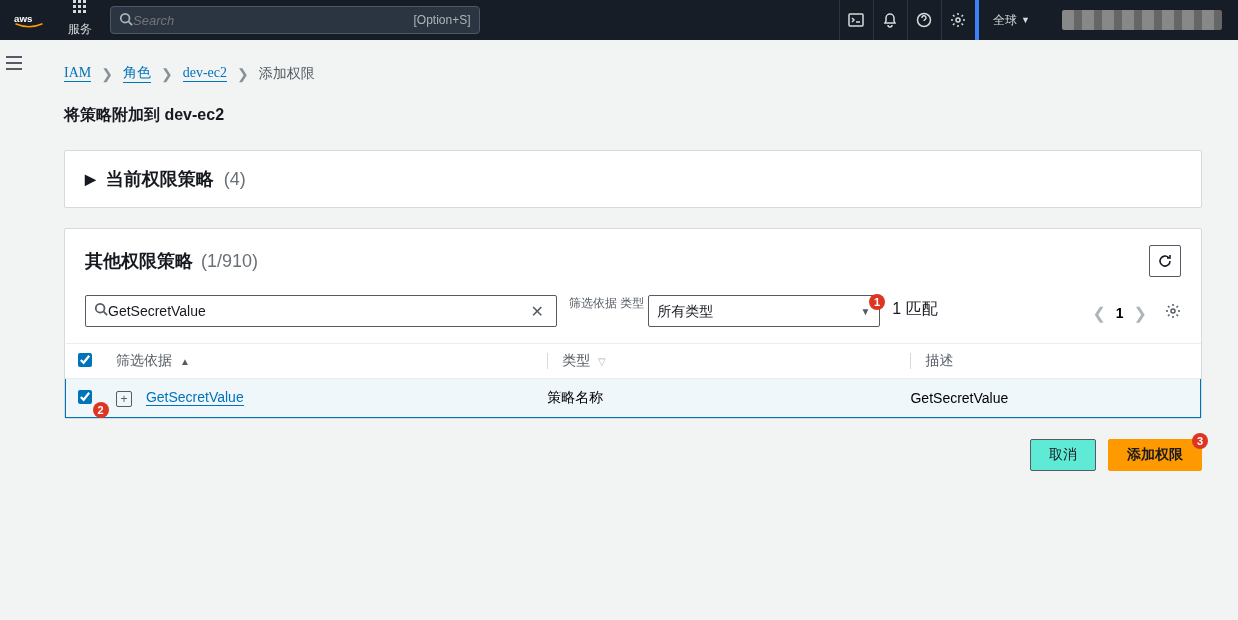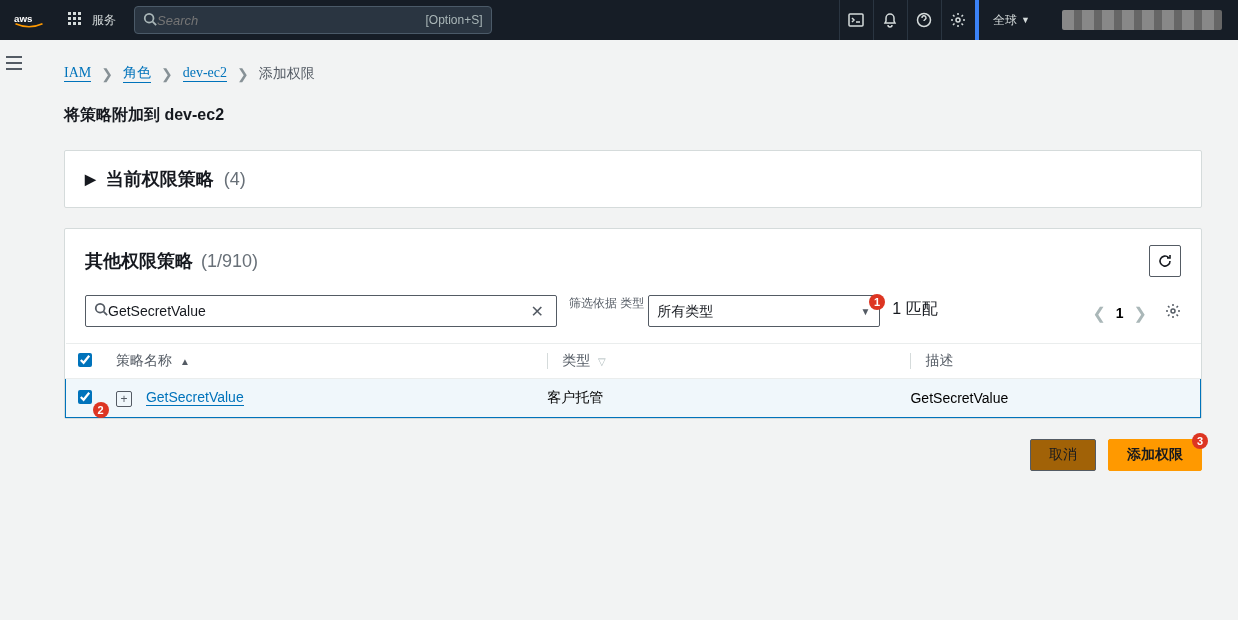--- a/index.html
+++ b/index.html
@@ -2,21 +2,21 @@
 <html><head>
 <meta charset="utf-8">
 <style>
   * { margin: 0; padding: 0; box-sizing: border-box; font-family: "Amazon Ember", "Helvetica Neue", Arial, sans-serif; }
   body { width: 1238px; height: 620px; background: #f2f3f3; overflow: hidden; }
 
   
   .topnav { height: 40px; background: #161d26; display: flex; align-items: center; color: #d5dbdb; font-size: 12px; }
   .logo { margin-left: 12px; margin-right: 12px; color: #d946ef; display:flex; align-items:flex-end; }
   .logo svg { height: 18px; }
-  .services-btn { display: flex; align-items: center; gap: 10px; padding: 0 10px; height: 100%; cursor: pointer; }
+  .services-btn { display: flex; align-items: center; gap: 4px; padding: 0 10px; height: 100%; cursor: pointer; flex-direction: column; }
   .searchbar { display:flex; align-items:center; flex:1; max-width: 540px; height:28px; background:#2a3541; border:1px solid #4b5a68; border-radius:4px; margin: 0 8px; padding:0 8px; color:#aab7b8; }
   .searchbar input { flex:1; background:transparent; border:0; outline:0; color:#d5dbdb; font-style:italic; font-size:13px; }
   .searchbar .kb { font-size:12px; color:#aab7b8; }
   .nav-spacer { flex:1; }
   .nav-icons { display:flex; align-items:center; gap:2px; }
   .nav-icon { width:32px; height:40px; display:flex; align-items:center; justify-content:center; border-left:1px solid #2a3541; cursor:pointer; }
   .region-sel { padding: 4px 14px; height:40px; display:flex; align-items:center; border-left:4px solid #3b82f6; cursor:pointer; gap:4px;}
   .userblock { width:160px; height:20px; margin:0 16px; background:repeating-linear-gradient(90deg,#888,#888 12px,#666 12px,#666 20px); border-radius:2px;}
   .tri { font-size:9px; }
 
@@ -63,21 +63,21 @@
   table.tbl tr.selected td { border-bottom:1px solid #0073bb; border-top:1px solid #0073bb;}
   .chk { width:30px; text-align:center;}
   .chk input { width:14px; height:14px; accent-color:#0073bb;}
   .expand-ic { display:inline-flex; width:16px; height:16px; border:1px solid #545b64; align-items:center; justify-content:center; font-size:12px; color:#545b64; border-radius:2px; margin-right:10px; vertical-align:middle;}
   .plink { color:#0073bb; text-decoration:none; border-bottom:1px solid #0073bb;}
 
   .th-divider { display:inline-block; width:1px; height:16px; background:#d5dbdb; vertical-align:middle; margin-right:10px;}
 
   .actions { display:flex; justify-content:flex-end; gap:12px; margin-top:14px;}
   .btn { height:32px; padding:0 18px; font-size:14px; border-radius:2px; cursor:pointer; display:flex; align-items:center;}
-  .btn-sec { background:#a16207; border:1px solid #545b64; color:#16191f;}
+  .btn-sec { background:#5eead4; border:1px solid #545b64; color:#16191f;}
   .btn-pri { background:#ff9900; border:1px solid #ff9900; color:#16191f; font-weight:700;}
 
   .badge { position:absolute; width:16px; height:16px; background:#dd3522; color:#fff; border-radius:50%; font-size:11px; font-weight:700; display:flex; align-items:center; justify-content:center;}
   .rel { position:relative; }
   .badge-1 { top:7px; right:316px;}
   .badge-2 { left:26px; top:22px;}
   .badge-3 { top:-6px; right:-6px;}
 </style>
 </head>
 <body>
@@ -225,21 +225,21 @@
         </span>
       </div>
       <span class="badge badge-1">1</span>
     </div>
 
     <table class="tbl">
       <thead>
         <tr>
           <th class="chk"><input type="checkbox" checked="" style=""></th>
           <th style="width:38%;">
-            <span>策略名称</span>
+            <span>筛选依据</span>
             <span class="sort">▲</span>
           </th>
           <th style="width:32%;">
             <span class="th-divider"></span>
             <span>类型</span>
             <span class="sort" style="color:#aab7b8">▽</span>
           </th>
           <th>
             <span class="th-divider"></span>
             <span>描述</span>
@@ -249,21 +249,21 @@
       <tbody>
         <tr class="selected rel">
           <td class="chk">
             <input type="checkbox" checked="" style="">
             <span class="badge badge-2">2</span>
           </td>
           <td>
             <span class="expand-ic">+</span>
             <a href="#" class="plink">GetSecretValue</a>
           </td>
-          <td>客户托管</td>
+          <td>策略名称</td>
           <td>GetSecretValue</td>
         </tr>
       </tbody>
     </table>
   </div>
 
   <div class="actions">
     <button class="btn btn-sec">取消</button>
     <div class="rel">
       <button class="btn btn-pri">添加权限</button>

